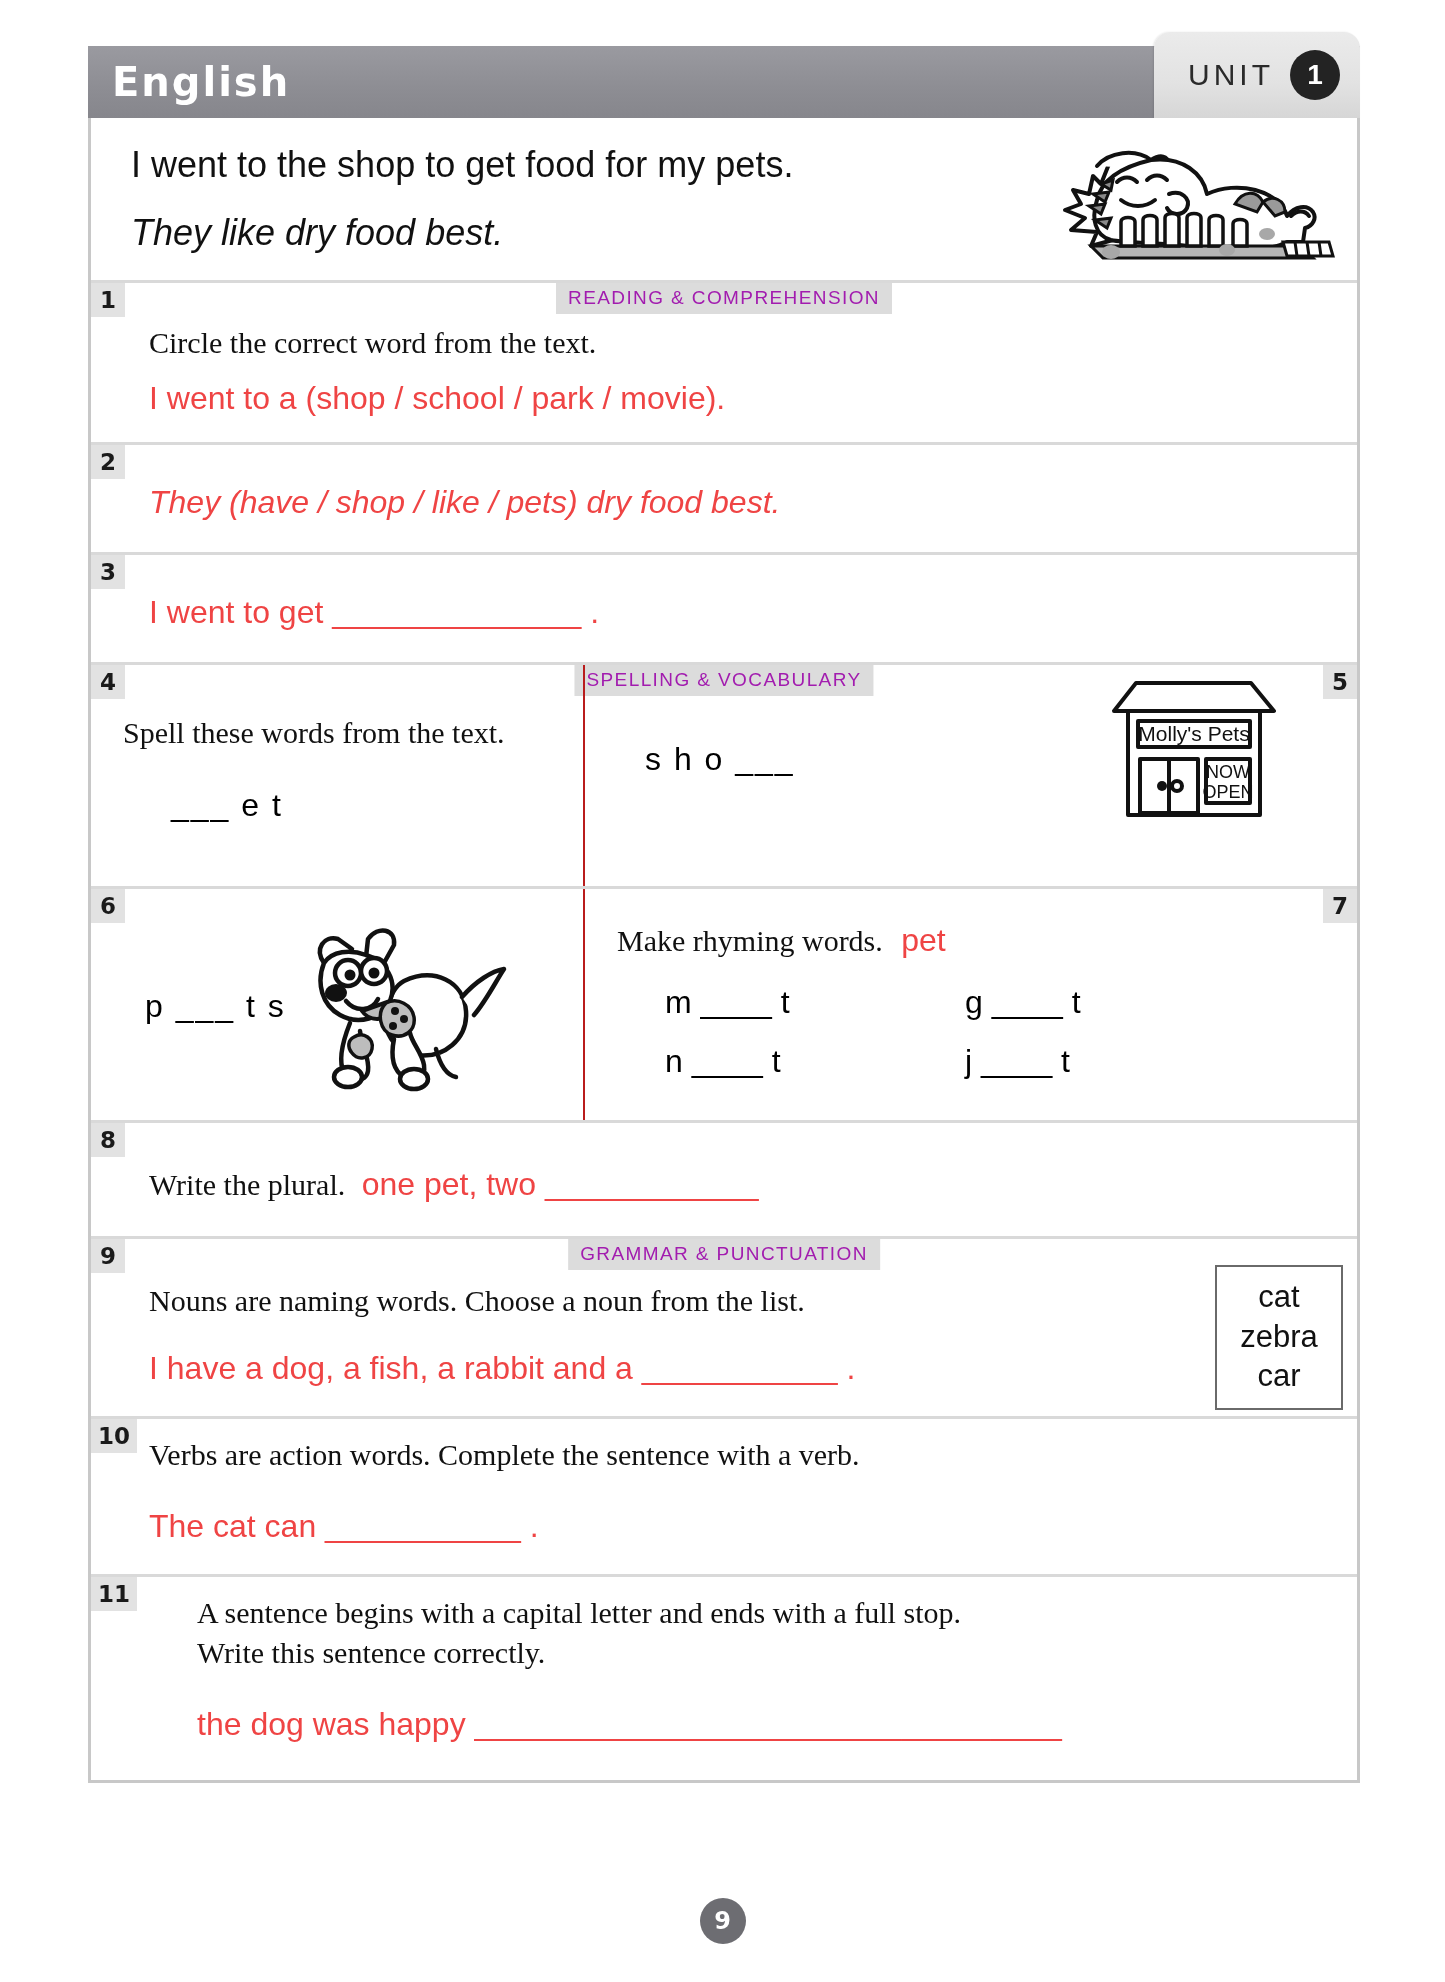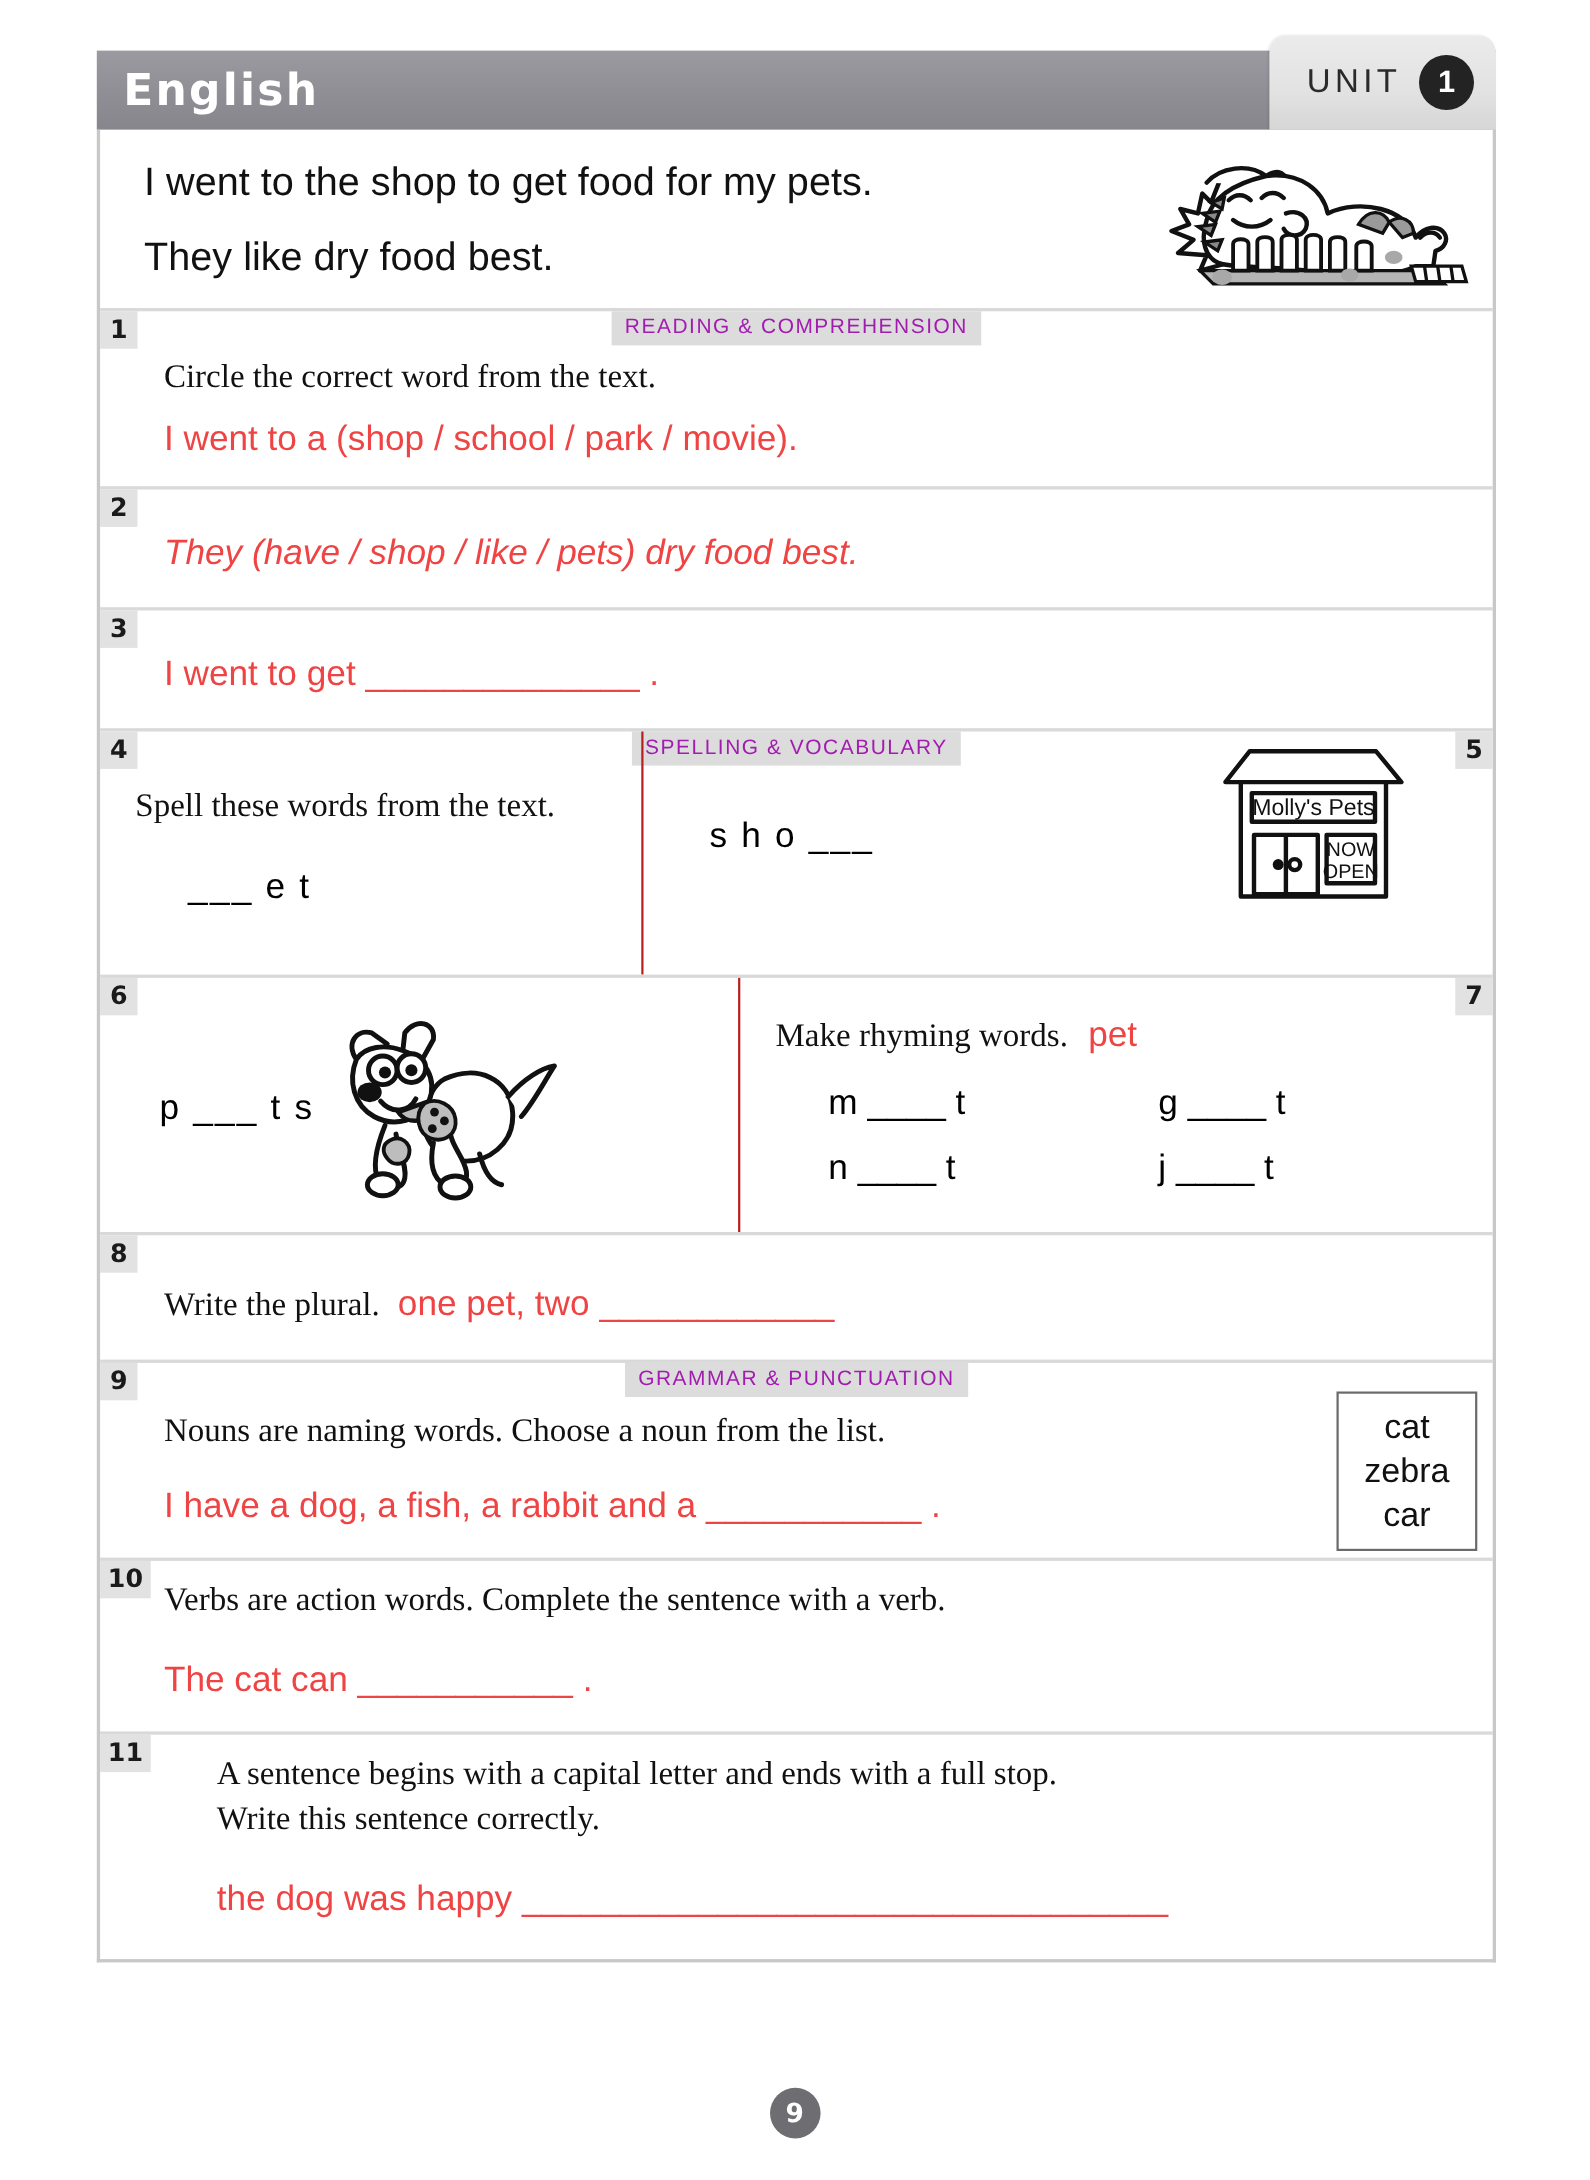--- a/index.html
+++ b/index.html
@@ -147,21 +147,21 @@
     position: relative;
     min-height: 150px;
     box-sizing: border-box;
   }
   .intro .line {
     font-family: "Liberation Sans", sans-serif;
     font-size: 36px;
     color: #111111;
     margin: 0 0 26px 0;
   }
-  .intro .line:last-of-type { margin-bottom: 0; }
+  .intro .line:last-of-type { margin-bottom: 0; font-style: italic; }
   .cat-art {
     position: absolute;
     right: 16px;
     top: 28px;
     width: 290px;
     height: 120px;
   }
 
   
   .qbody {
@@ -187,21 +187,21 @@
     position: relative;
   }
 
   
   .q45 .left  { width: 492px; padding: 48px 18px 30px 32px; }
   .q45 .right { padding: 58px 18px 24px 34px; display: flex; align-items: flex-start; gap: 26px; }
   .spell-word { font-family: "Liberation Sans", sans-serif; font-size: 32px; letter-spacing: 2px; }
   .spell-indent { padding-left: 48px; }
 
   
-  .q67 .left  { width: 580px; padding: 30px 18px 26px 32px; display: flex; align-items: center; gap: 8px; }
+  .q67 .left  { width: 492px; padding: 30px 18px 26px 32px; display: flex; align-items: center; gap: 8px; }
   .q67 .right { padding: 30px 18px 26px 32px; }
   .rhyme-grid {
     display: grid;
     grid-template-columns: 300px 1fr;
     row-gap: 22px;
     padding: 22px 0 0 48px;
     font-family: "Liberation Sans", sans-serif;
     font-size: 32px;
   }
 

